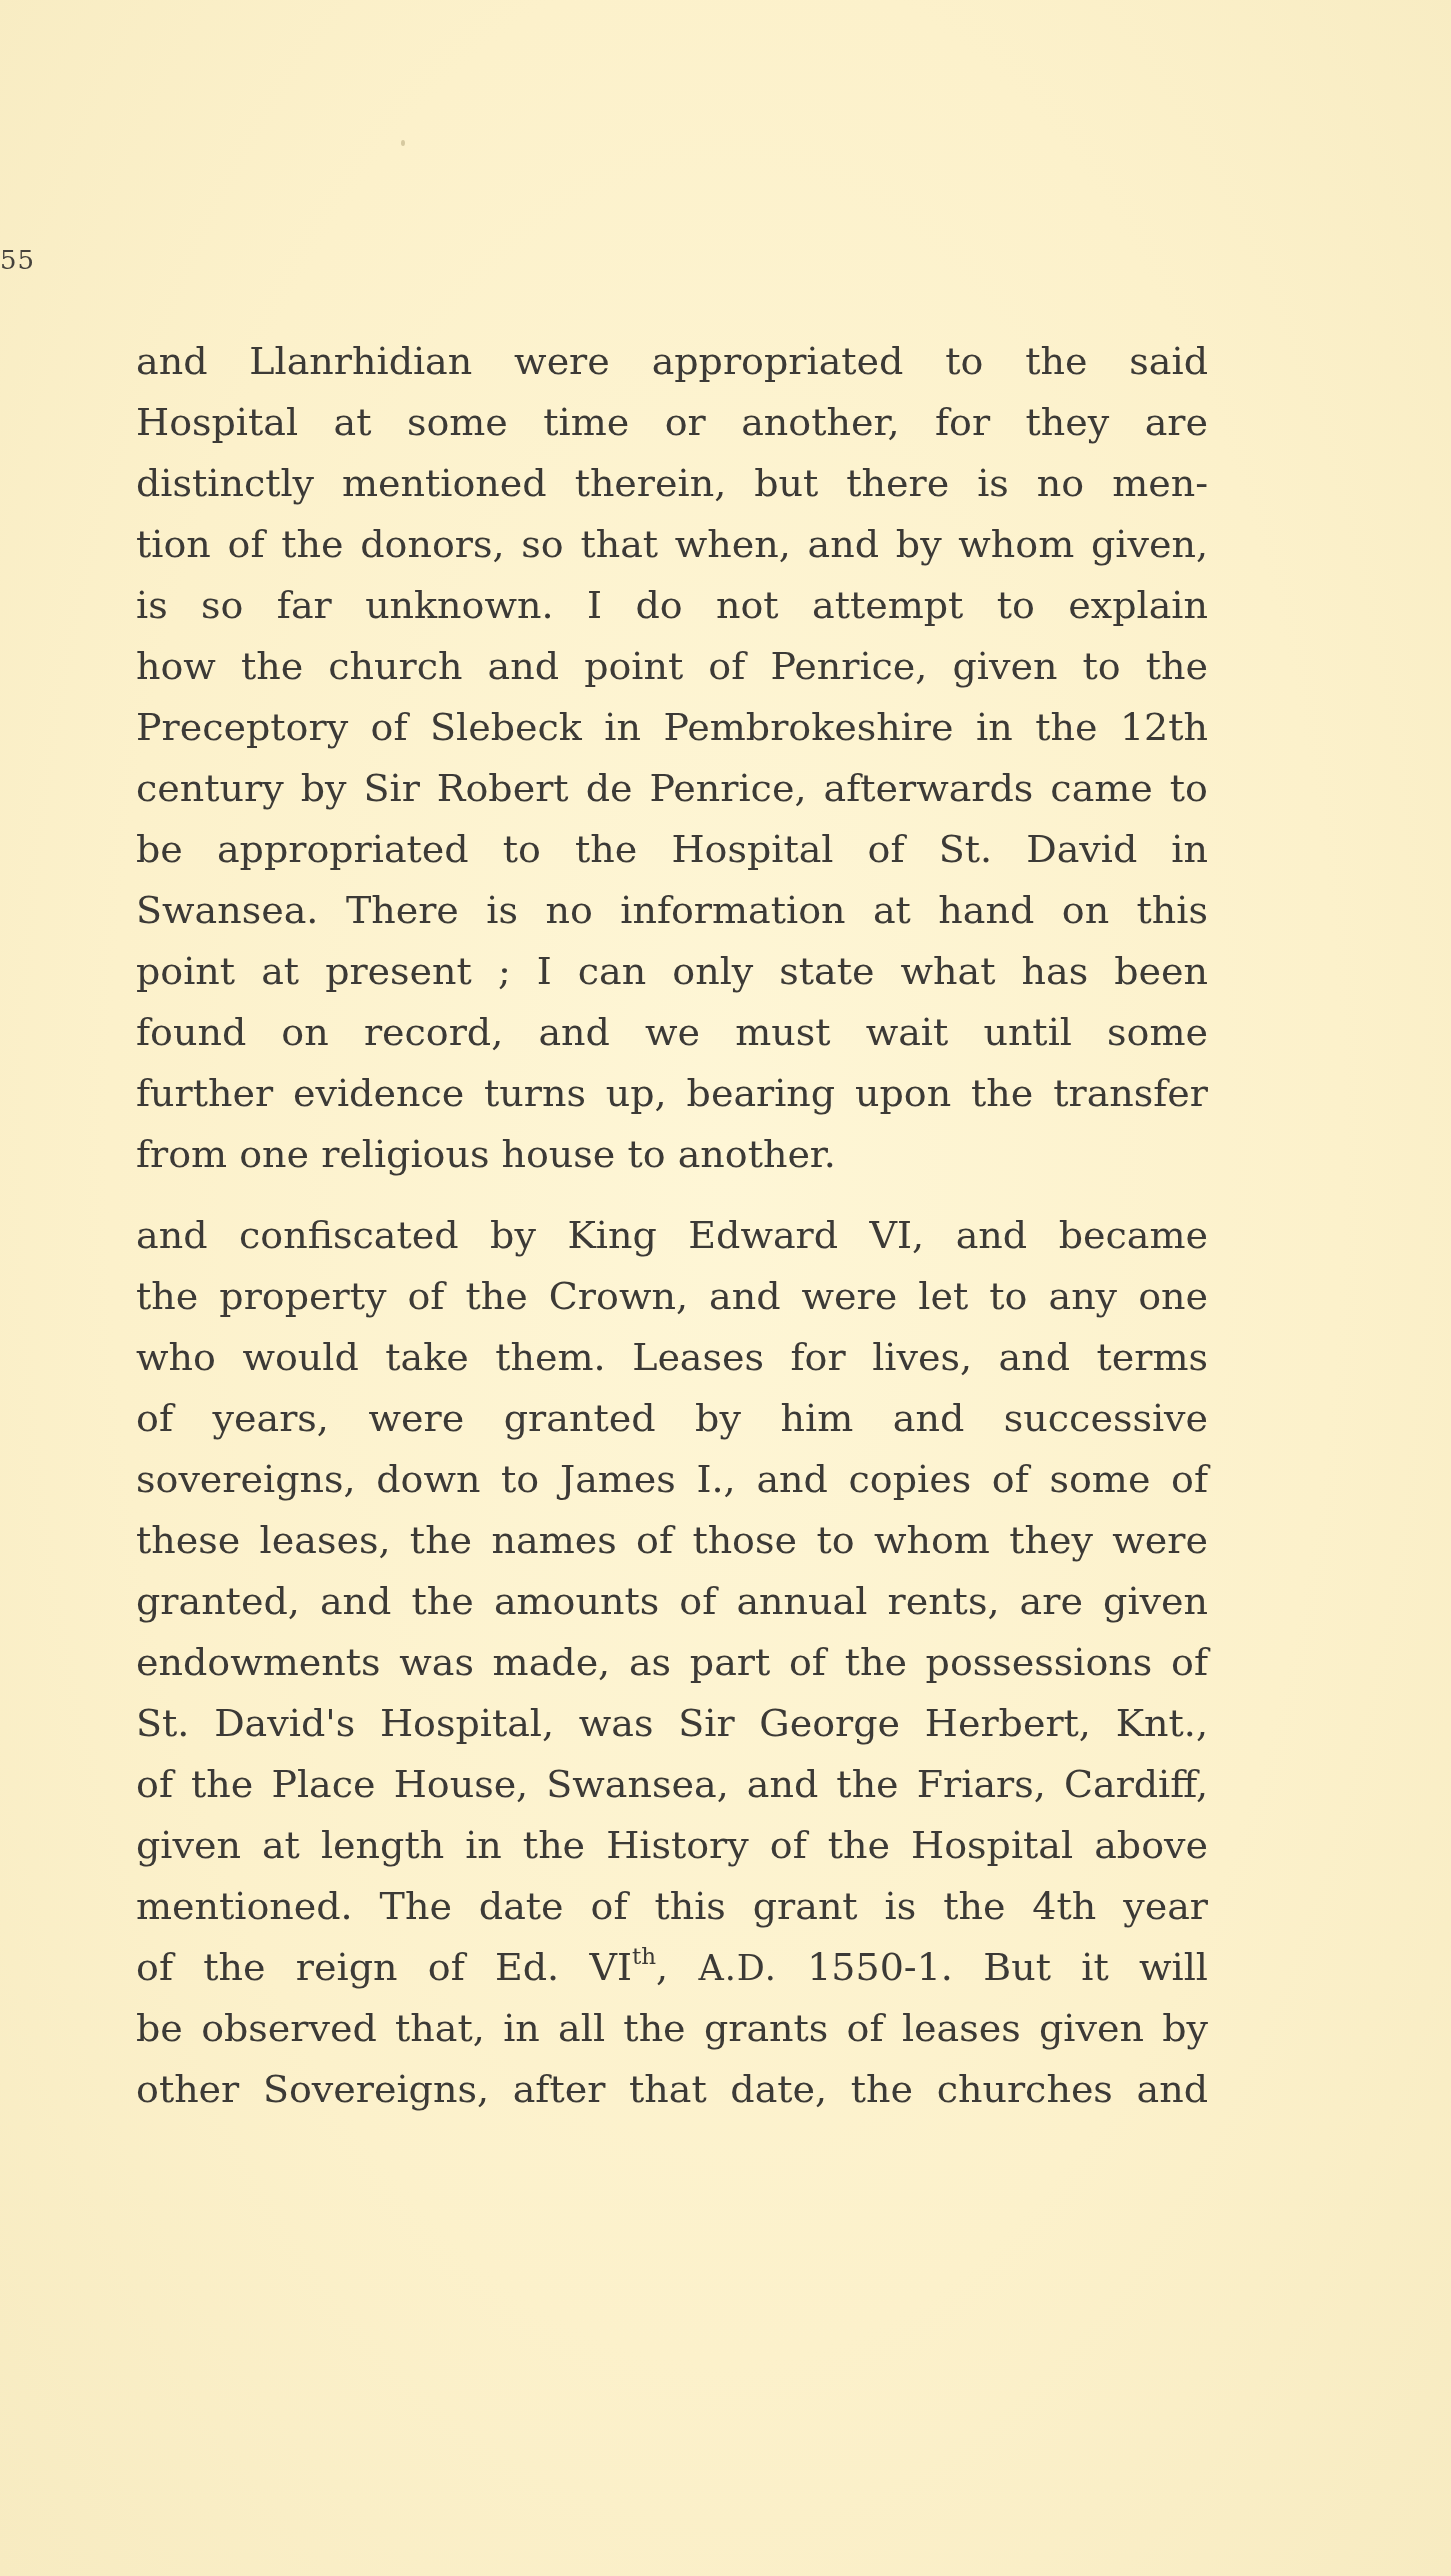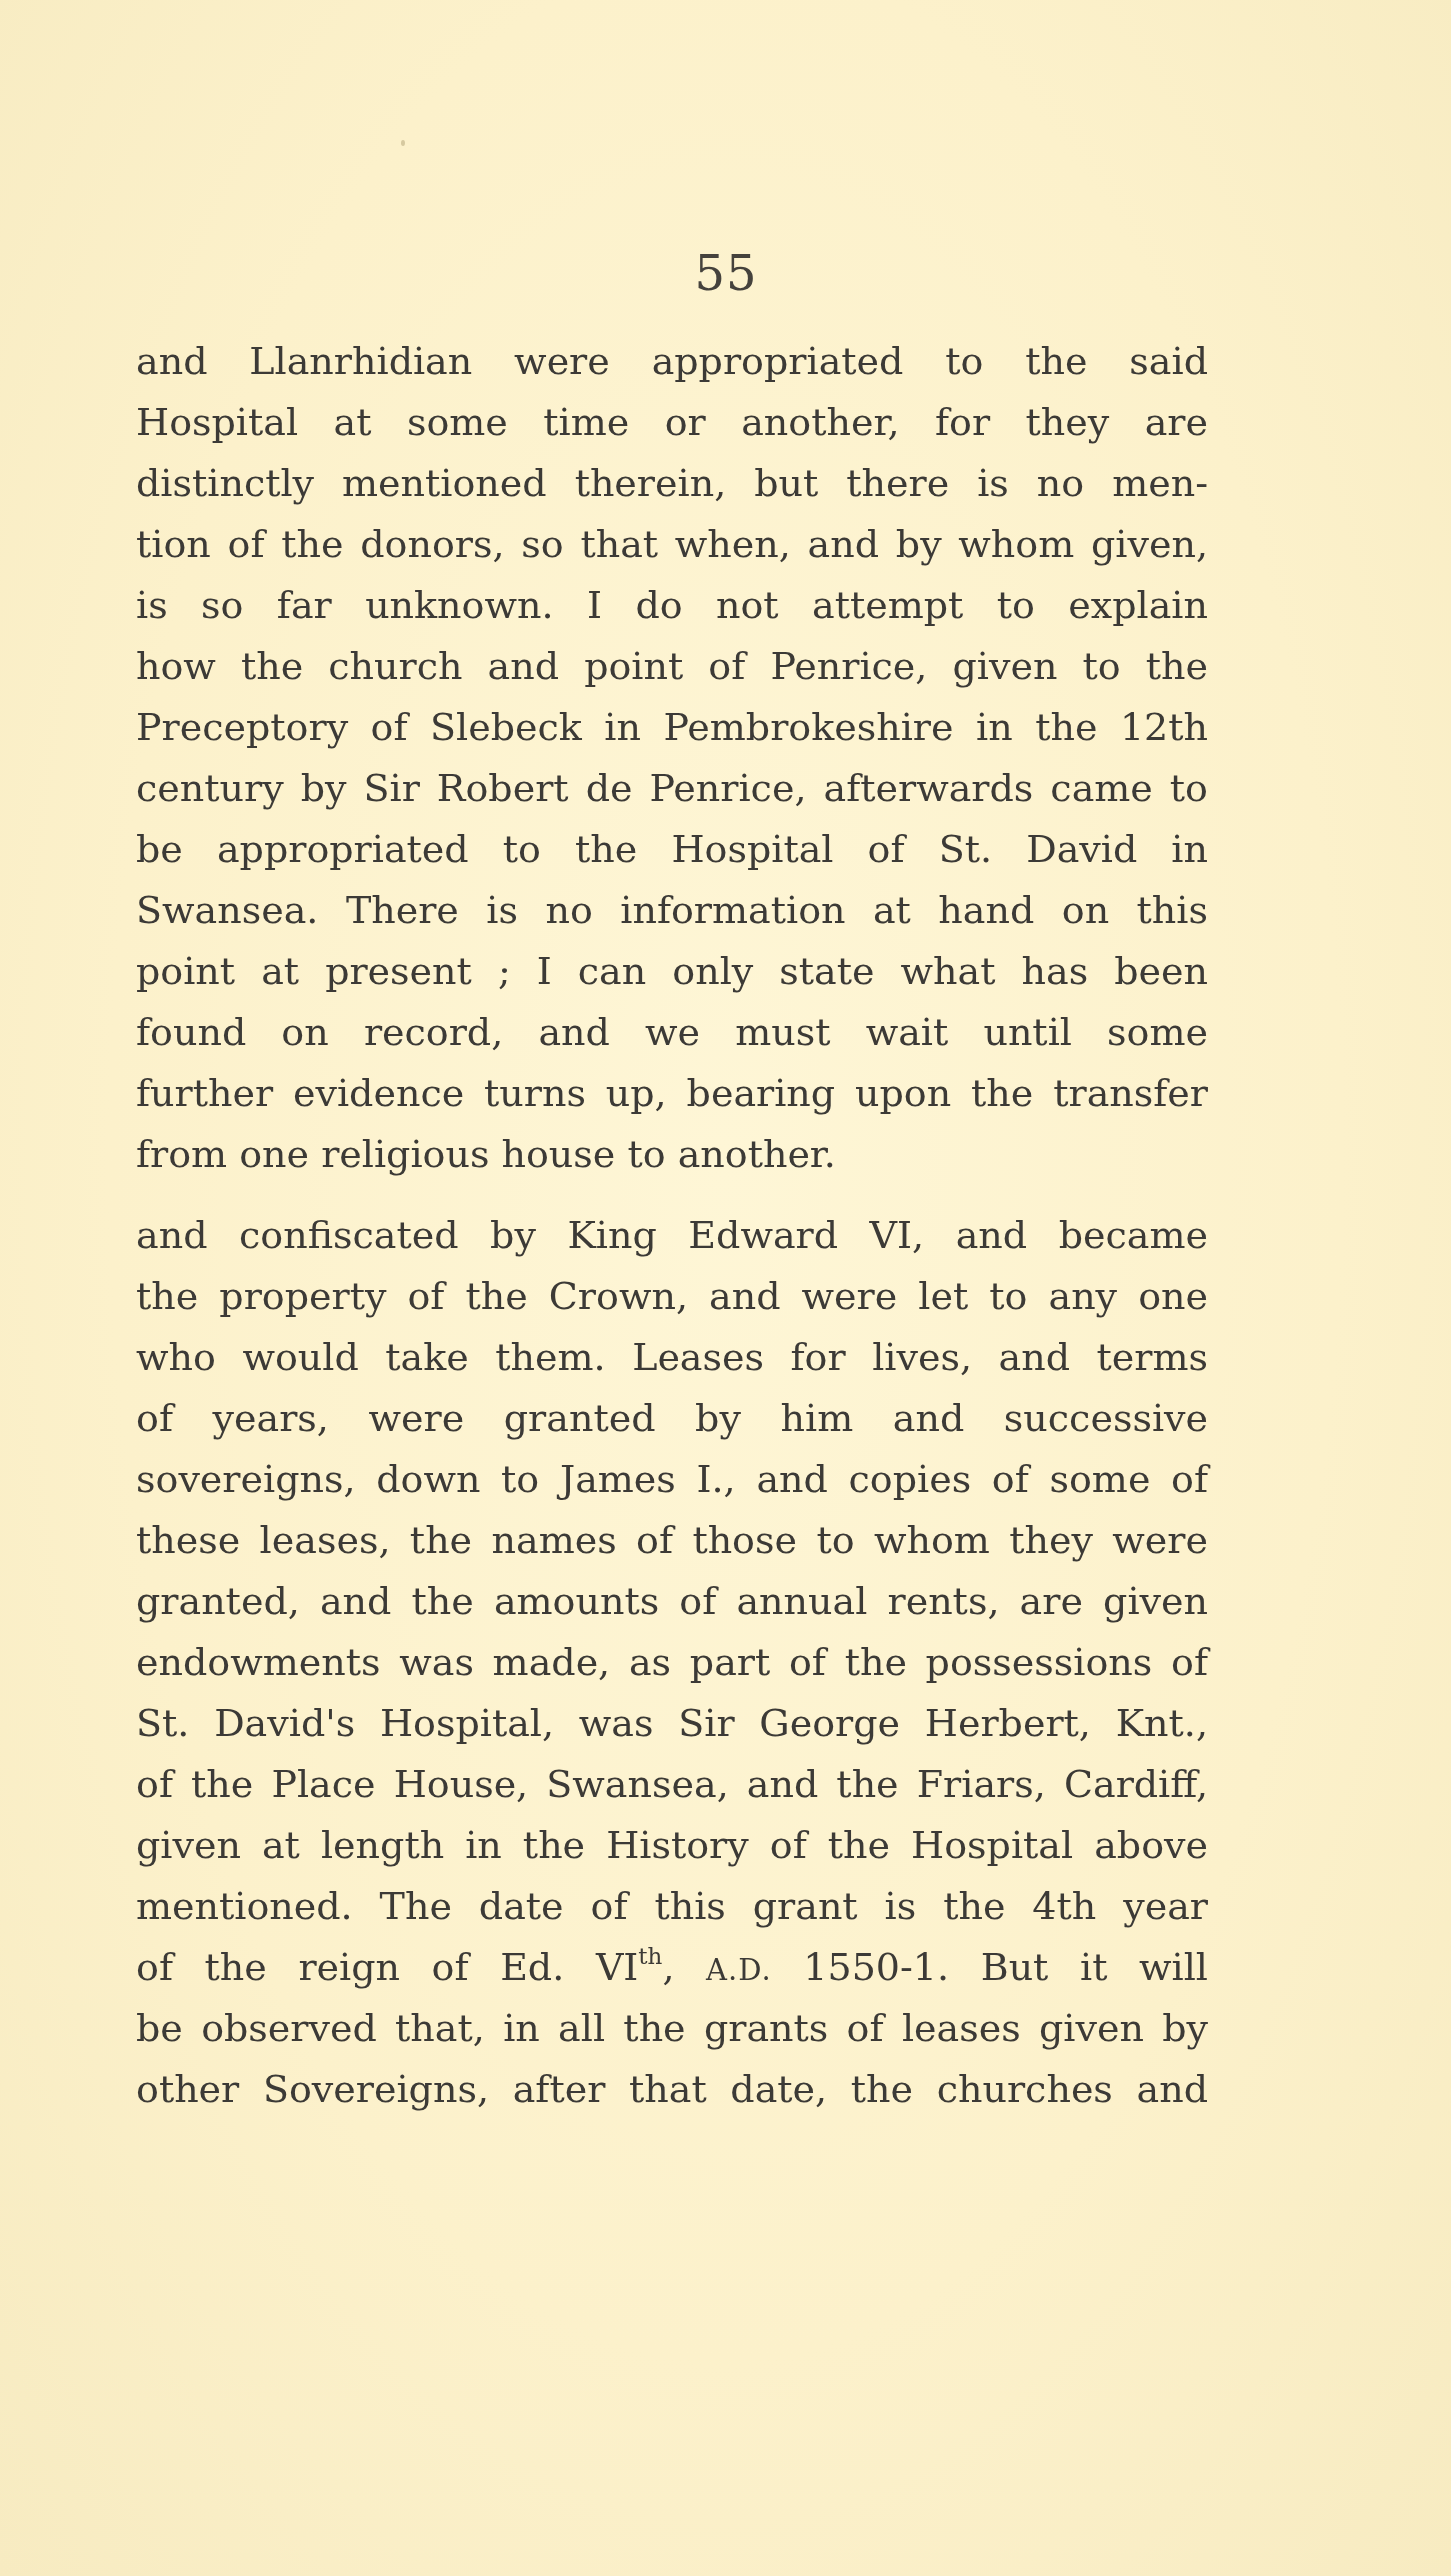--- a/index.html
+++ b/index.html
@@ -14,22 +14,22 @@
       position: relative;
       overflow: hidden;
       font-family: "DejaVu Serif", "Liberation Serif", serif;
       color: #3c3a36;
     }
     .page-number {
       position: absolute;
       top: 245px;
       left: 0;
       width: 1452px;
-      text-align: center;
-      font-size: 48px;
+      text-align: left;
+      font-size: 26px;
       letter-spacing: 1px;
       color: #45423c;
     }
     .text-block {
       position: absolute;
       left: 136px;
       top: 331px;
       width: 1072px;
     }
     .line {
@@ -49,21 +49,21 @@
     }
     .gap {
       height: 20.4px;
     }
     sup {
       font-size: 23px;
       line-height: 0;
       vertical-align: 15.6px;
     }
     .sc {
-      font-size: 29px;
+      font-size: 35px;
       letter-spacing: 1px;
     }
     .stain {
       position: absolute;
       left: 401px;
       top: 140px;
       width: 3.9px;
       height: 5.8px;
       border-radius: 50%;
       background: #d6c9a0;

